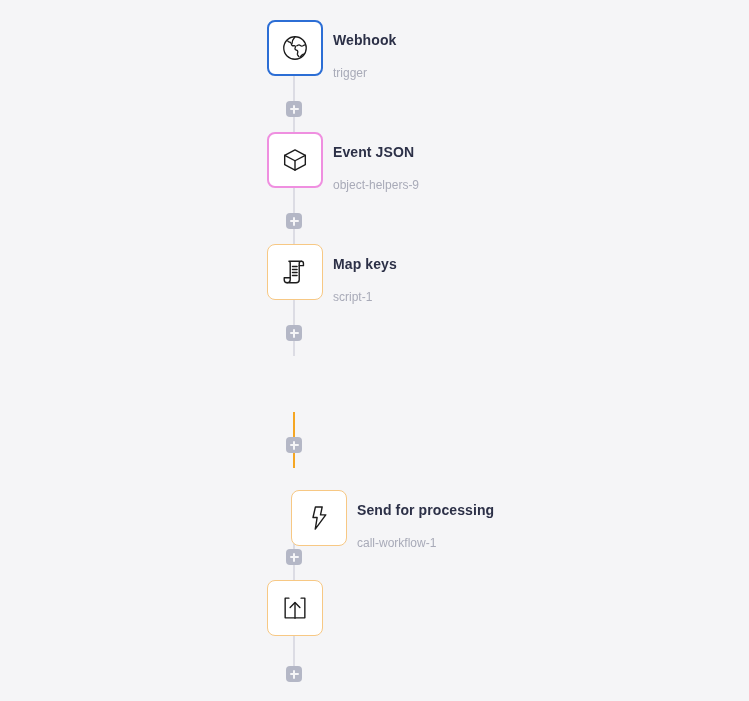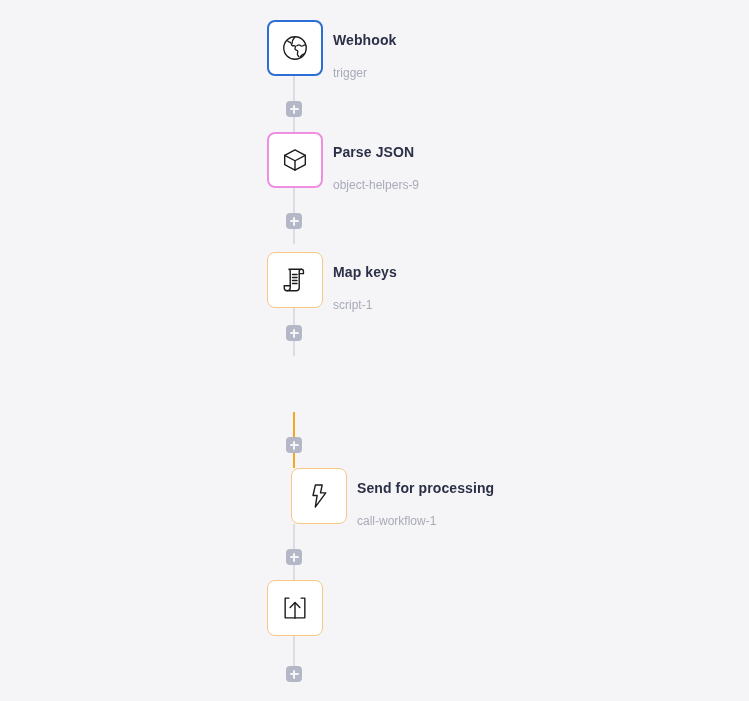--- a/index.html
+++ b/index.html
@@ -159,41 +159,41 @@
       <div class="node-box border-pink">
         <span class="node-icon">
     <svg viewBox="0 0 32 32" fill="none" stroke="#1c1c1c" stroke-width="1.5" stroke-linecap="round" stroke-linejoin="round">
       <path d="M16 5.2 27 11v10l-11 5.8L5 21V11z"></path>
       <path d="M5 11l11 5.8L27 11"></path>
       <path d="M16 16.8v10"></path>
     </svg>
   </span>
       </div>
       <div class="node-text">
-        <div class="node-title">Parse JSON</div>
+        <div class="node-title">Event JSON</div>
         <div class="node-subtitle">object-helpers-9</div>
       </div>
     </div>
-    <div class="node" style="top: 252px;">
+    <div class="node" style="top: 244px;">
       <div class="node-box border-orange">
         <span class="node-icon">
     <svg viewBox="0 0 32 32" fill="none" stroke="#1c1c1c" stroke-width="1.5" stroke-linecap="round" stroke-linejoin="round">
       <path d="M9.5 4.5h13.2c-1.4 0-2.2 1-2.2 2.3v17.4c0 2-1.5 3.3-3.4 3.3H7.6c2 0 3.3-1.4 3.3-3.3V6.8c0-1.3-.5-2.3-1.4-2.3z"></path>
       <path d="M22.7 4.5c1.3 0 2.3 1 2.3 2.3v2.4h-4.5"></path>
       <path d="M7.6 27.5c-1.9 0-3.1-1.3-3.1-3.2v-2.1h6.4"></path>
       <path d="M13.3 10.2h4.9M13.3 13.4h4.9M13.3 16.6h4.9M13.3 19.8h4.9"></path>
     </svg>
   </span>
       </div>
       <div class="node-text">
         <div class="node-title">Map keys</div>
         <div class="node-subtitle">script-1</div>
       </div>
     </div>
-    <div class="node" style="top: 468px; padding-left: 24px;">
+    <div class="node" style="top: 490px; padding-left: 24px;">
       <div class="node-box border-orange">
         <span class="node-icon">
     <svg viewBox="0 0 32 32" fill="none" stroke="#1c1c1c" stroke-width="1.5" stroke-linecap="round" stroke-linejoin="round">
       <path d="M19.4 4.2h-7.2l-2.6 11.3h4.4l-2 12.3 11.2-15.1h-5.6z"></path>
     </svg>
   </span>
       </div>
       <div class="node-text">
         <div class="node-title">Send for processing</div>
         <div class="node-subtitle">call-workflow-1</div>

